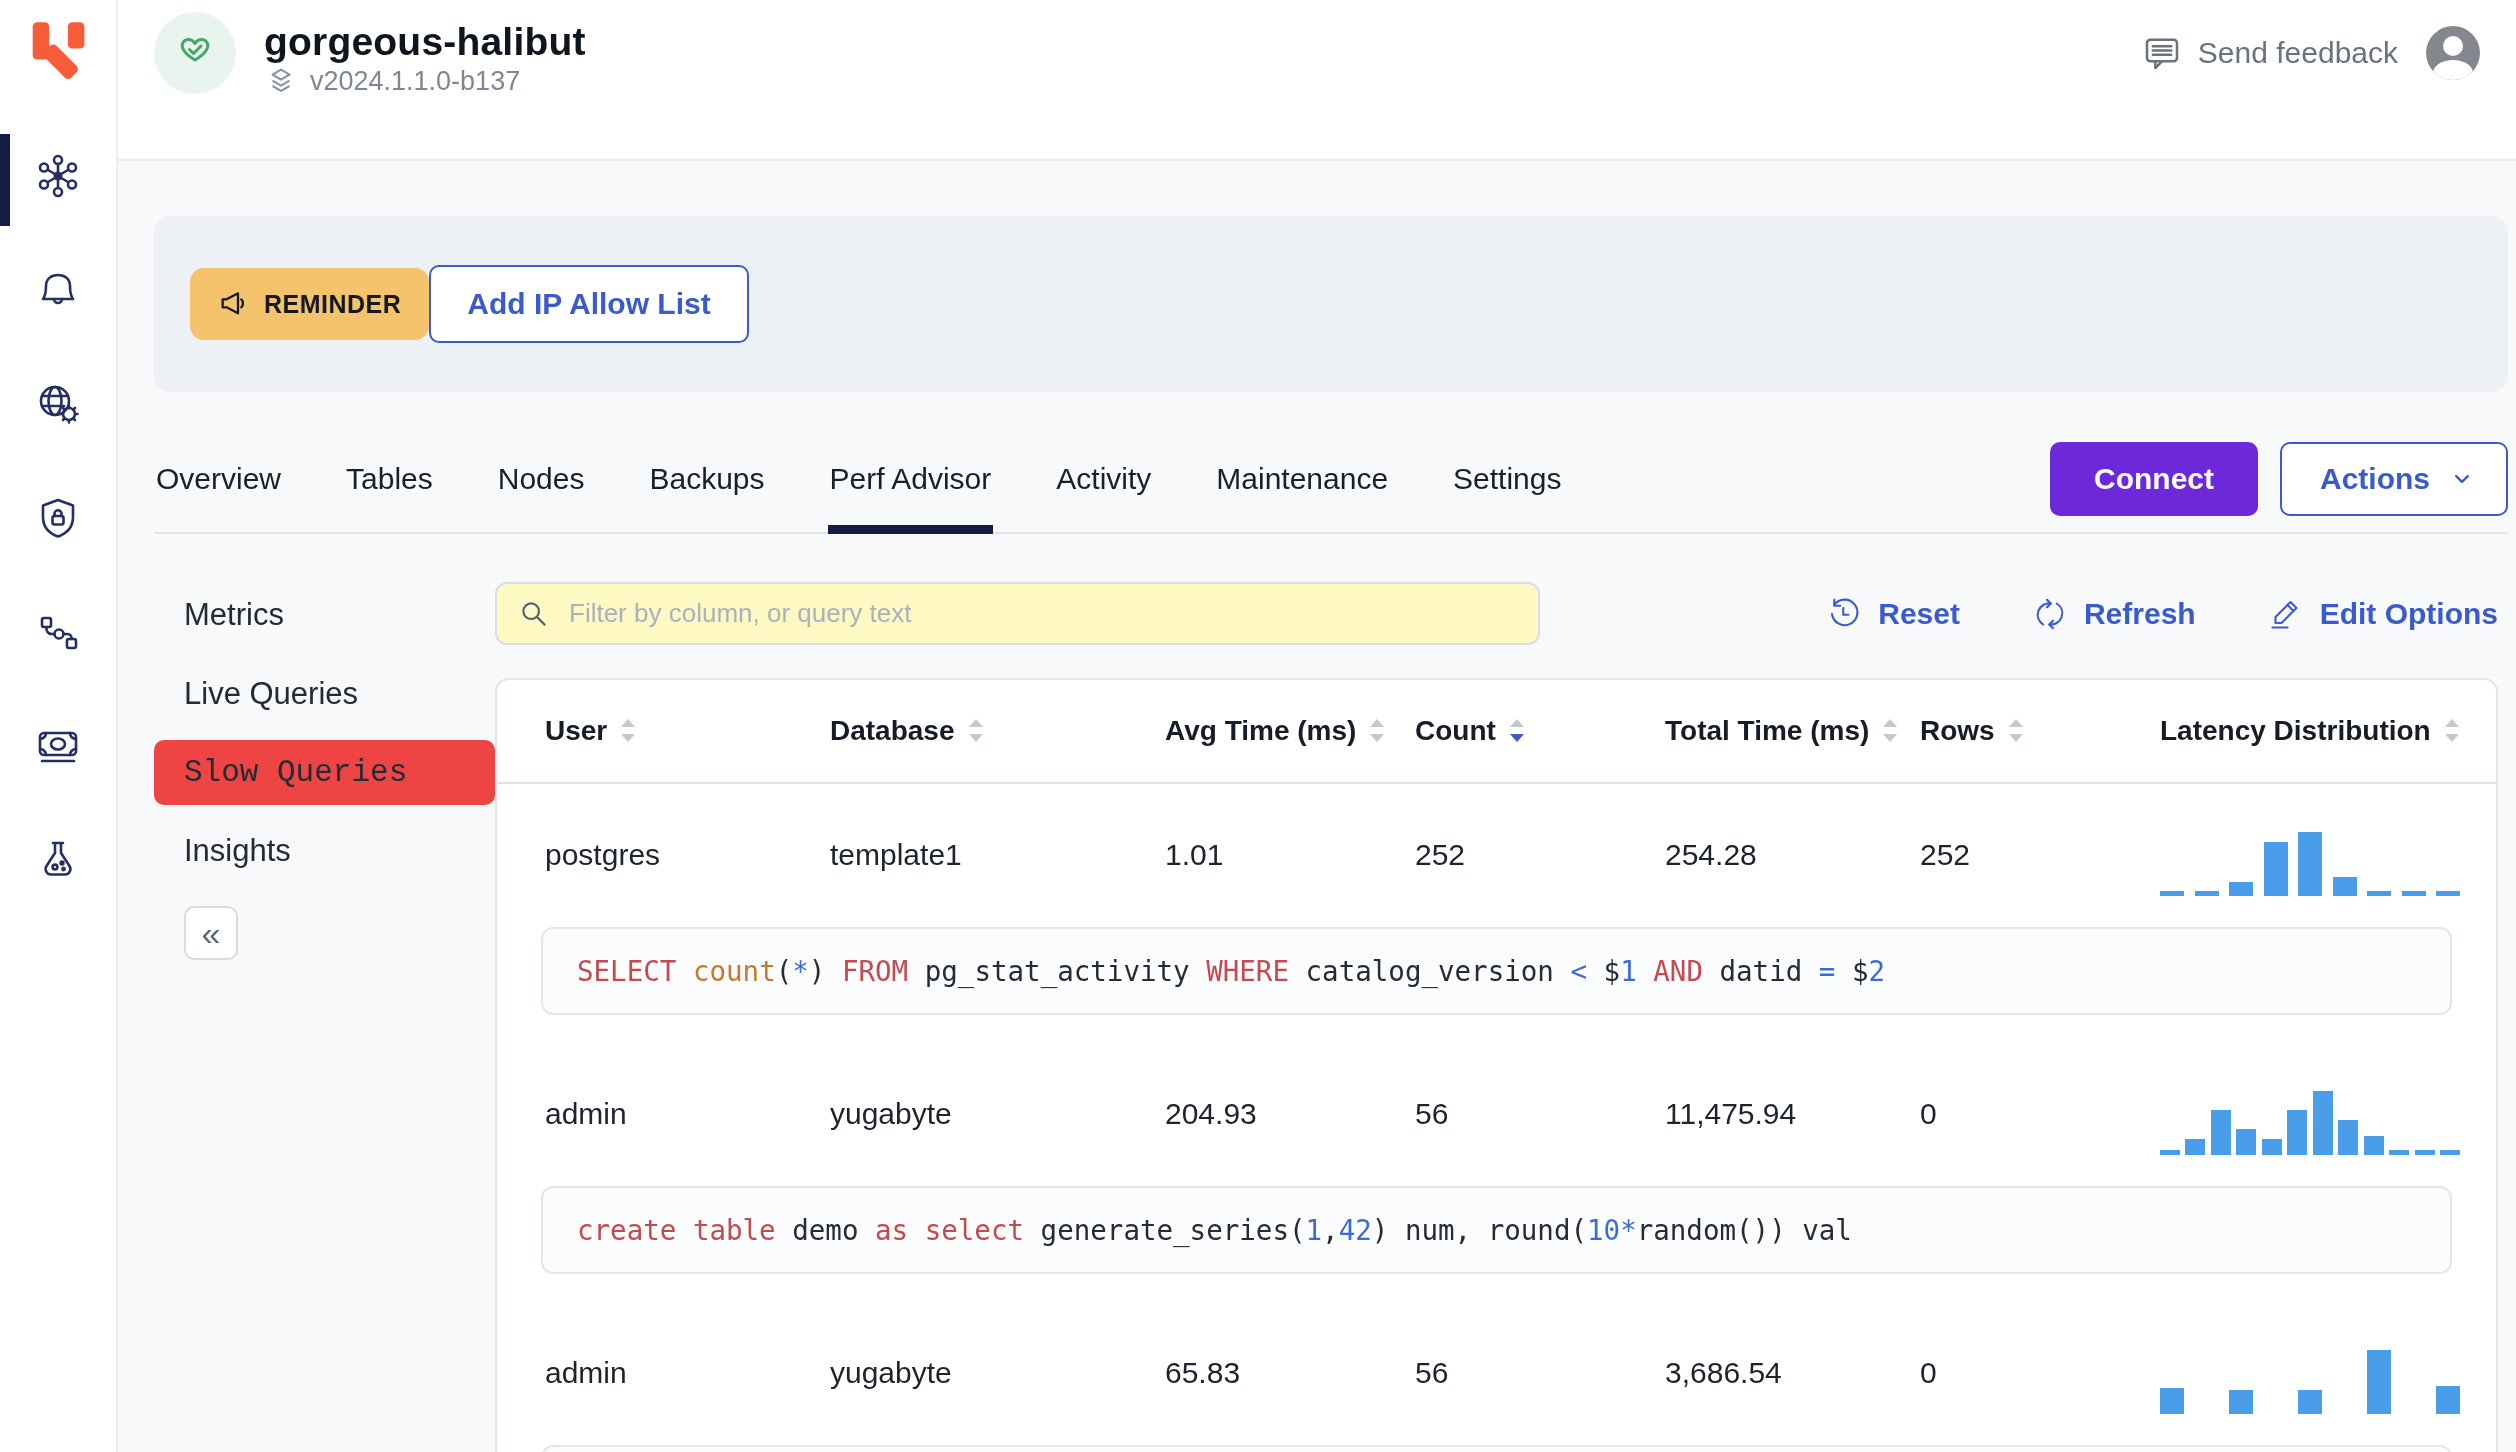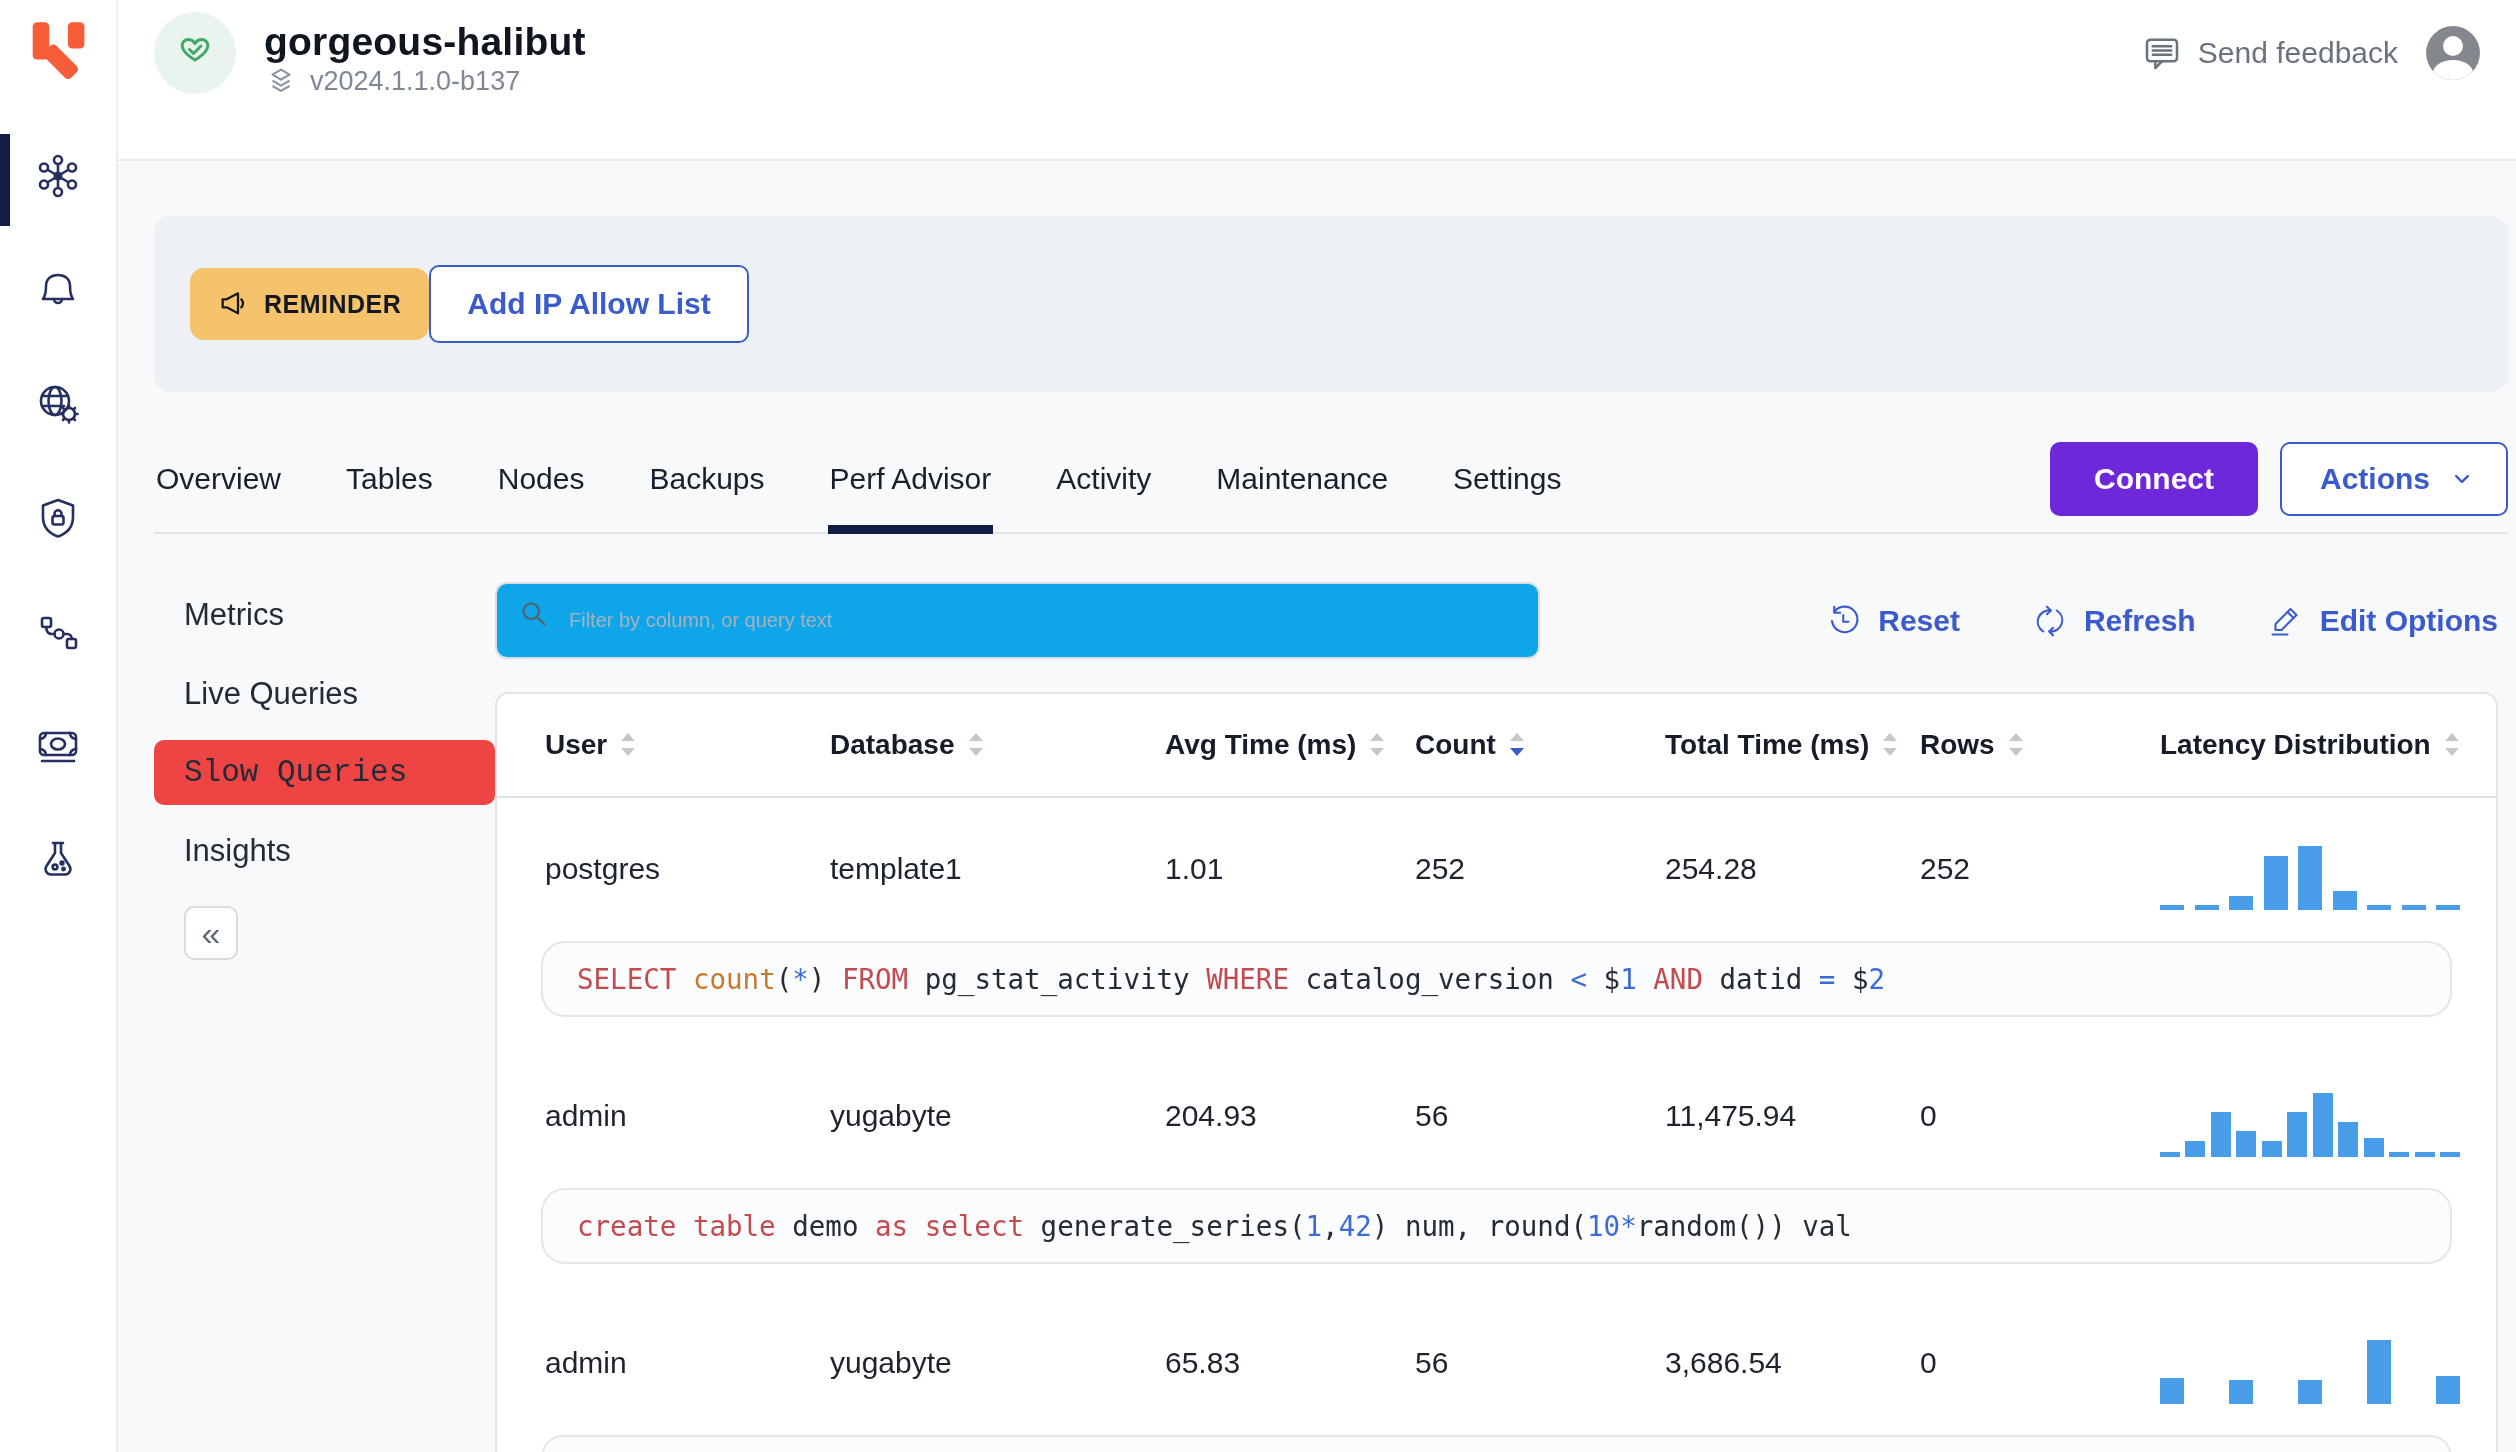--- a/index.html
+++ b/index.html
@@ -58,42 +58,42 @@
   .subnav { width:377px; flex-shrink:0; padding-left:36px; }
   .subnav-item { font-size:31px; color:#232B36; padding:15px 30px; border-radius:10px; margin-bottom:13px; cursor:pointer; }
   .subnav-item.selected { background:#ef4444;font-family:Liberation Mono, monospace; }
   .collapse-btn { margin:22px 0 0 30px; width:54px; height:54px; border:2px solid #D8DCE1; border-radius:10px;
     background:#fff; color:#5C6875; font-size:34px; display:flex; align-items:center; justify-content:center; cursor:pointer; }
 
   .panel { flex:1; min-width:0; padding-right:18px; }
   .toolbar { display:flex; align-items:center; }
   .filter-wrap { position:relative; width:1045px; }
   .filter-wrap svg { position:absolute; left:22px; top:15px; }
-  .filter-input { width:100%; height:77px; border:2px solid #D9DEE4; border-radius:12px; font-size:20px;
-    padding:0 20px 0 72px; color:#273140; outline:none; background:#0ea5e9; font-family:inherit; }
+  .filter-input { width:100%; height:63px; border:2px solid #D9DEE4; border-radius:12px; font-size:26px;
+    padding:0 20px 0 72px; color:#273140; outline:none; background:#fef9c3; font-family:inherit; }
   .filter-input::placeholder { color:#A9B1BC; }
   .toolbar-links { margin-left:auto; display:flex; align-items:center; gap:72px; }
   .tlink { display:flex; align-items:center; gap:16px; color:#3B5BCC; font-size:30px; font-weight:700; cursor:pointer; }
   .tlink svg { stroke:#3B5BCC; fill:none; stroke-width:2.8; stroke-linecap:round; stroke-linejoin:round; }
 
   
   .card { margin-top:33px; background:#fff; border:2px solid #E2E5EA; border-radius:14px 14px 0 0; border-bottom:none; overflow:hidden; }
   .tgrid { display:grid; grid-template-columns:285px 335px 250px 250px 255px 240px 1fr; padding:0 30px 0 48px; align-items:center; }
   .thead { height:104px; border-bottom:2px solid #DEE1E6; }
   .th { display:flex; align-items:center; gap:10px; font-size:28px; font-weight:700; color:#161D28; cursor:pointer; }
   .sort { flex-shrink:0; }
   .sort path { fill:#C3C8CF; }
   .sort.desc .down { fill:#3B5BCC; }
   .data-row { height:141px; cursor:pointer; }
   .td { font-size:30px; color:#1D242E; }
   .latency-chart { width:300px; height:68px; display:flex; align-items:flex-end; justify-content:space-between; margin-top:14px; }
   .latency-chart .bar { background:#4A9DE8; flex-shrink:0; }
 
   .query-wrap { padding:2px 44px 28px 44px; }
-  .query-box { border:2px solid #E3E6EB; border-radius:24px; background:#FBFCFD; padding:20px 34px;
+  .query-box { border:2px solid #E3E6EB; border-radius:12px; background:#FBFCFD; padding:26px 34px;
     font-family:"DejaVu Sans Mono", monospace; font-size:27.5px; white-space:nowrap; overflow:hidden; }
   .tok-keyword { color:#C34A4E; }
   .tok-function { color:#C67A2E; }
   .tok-number { color:#3D6BD6; }
   .tok-plain { color:#262C34; }
 </style>
 </head>
 <body>
 
 <div class="root">

